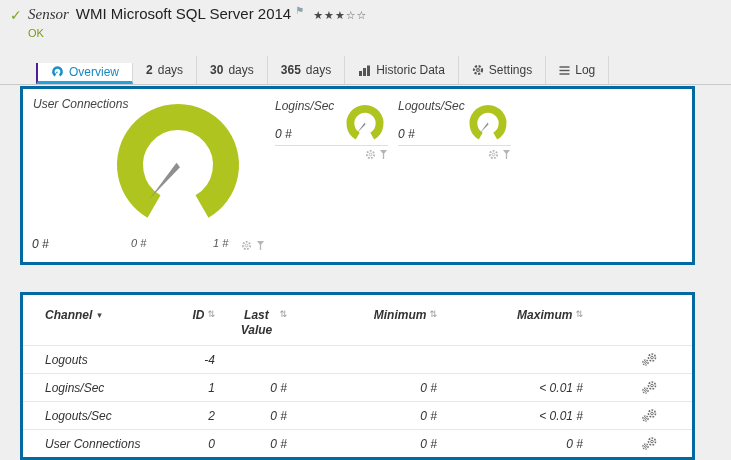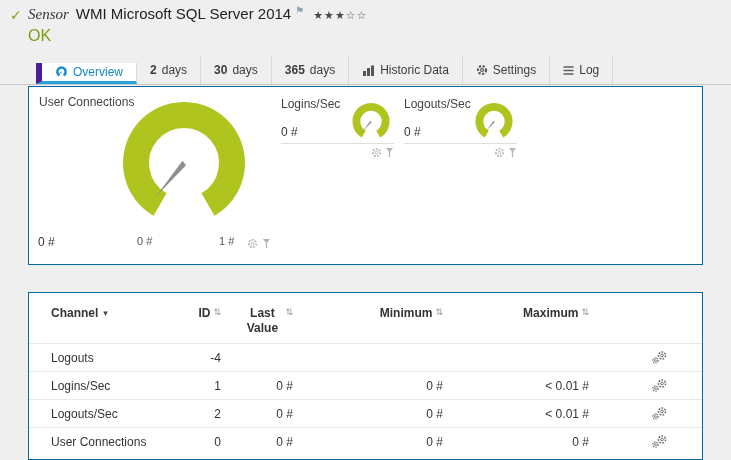--- a/index.html
+++ b/index.html
@@ -11,34 +11,34 @@
   .page { position:relative; width:731px; height:460px; overflow:hidden; background:#efefef; }
 
   
   .header { position:absolute; top:0; left:0; right:0; height:56px; }
   .check { position:absolute; left:10px; top:7px; color:#7aa71f; font-size:14px; font-weight:bold; }
   .title-line { position:absolute; left:28px; top:5px; font-size:15px; color:#222; white-space:nowrap; }
   .kind { font-style:italic; color:#333; margin-right:7px;font-family:Liberation Serif, serif; }
   .flag { font-size:10px; color:#8fa3ad; vertical-align:top; margin-left:4px; }
   .stars { margin-left:9px; font-size:11px; color:#4a4a4a; letter-spacing:1px; cursor:pointer; }
   .stars .empty { color:#6a6a6a; }
-  .status { position:absolute; left:28px; top:27px; font-size:16px; color:#7c9c16; }
+  .status { position:absolute; left:28px; top:27px; font-size:11px; color:#7c9c16; }
 
   
   .tabbar { position:absolute; top:56px; left:0; right:0; height:29px; display:flex; align-items:stretch;
             padding-left:36px; border-bottom:1px solid #c9c9c9; }
   .tab { display:flex; align-items:center; gap:5px; padding:0 13px; font-size:12px; color:#3c3c3c;
          border-right:1px solid #d7d7d7; cursor:pointer; }
-  .tab:first-child { border-left:6px solid #4c1d95;margin-top:7px; }
+  .tab:first-child { border-left:2px solid #4c1d95;margin-top:7px; }
   .tab.active { background:#fff; border-bottom:3px solid #2aa0d8; color:#1689c4; }
   .tab .num { font-weight:bold; }
   .tab svg { display:block; }
 
   
-  .card { position:absolute; left:28px; width:675px; background:#fff; border:1px solid #0369a1; }
+  .card { position:absolute; left:20px; width:675px; background:#fff; border:3px solid #0369a1;font-style:italic; }
   #gauges-card { top:86px; height:179px; }
   #table-card  { top:292px; height:168px; }
 
   
   .g-title { position:absolute; left:10px; top:8px; font-size:12px; color:#444; }
   .main-gauge-svg { position:absolute; left:80px; top:12px; }
   .g-value { position:absolute; left:9px;  top:148px; font-size:12px; color:#333; }
   .g-min   { position:absolute; left:108px; top:148px; font-size:11px; color:#555; }
   .g-max   { position:absolute; left:190px; top:148px; font-size:11px; color:#555; }
   .g-icons { position:absolute; left:218px; top:151px; display:flex; gap:4px; align-items:center; }

